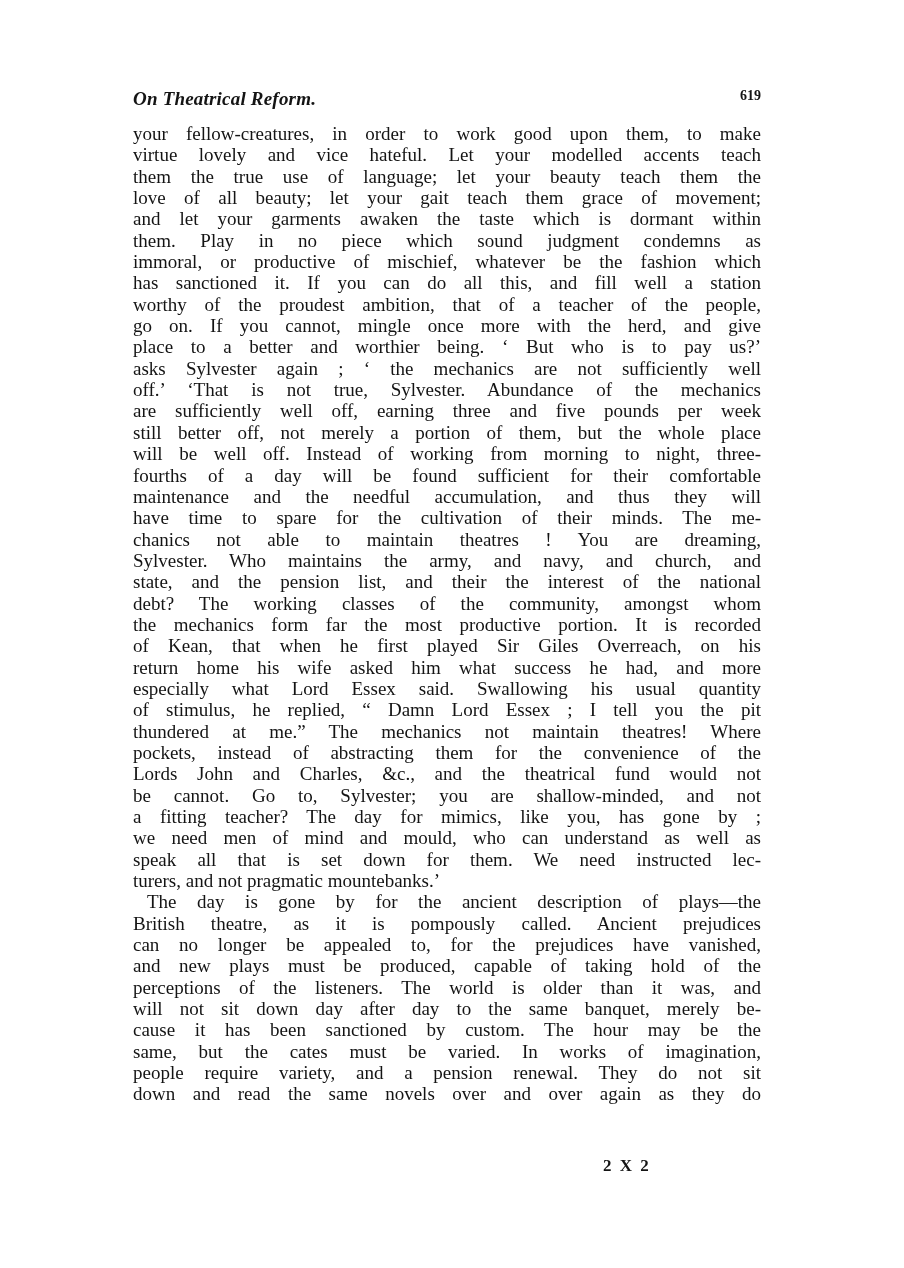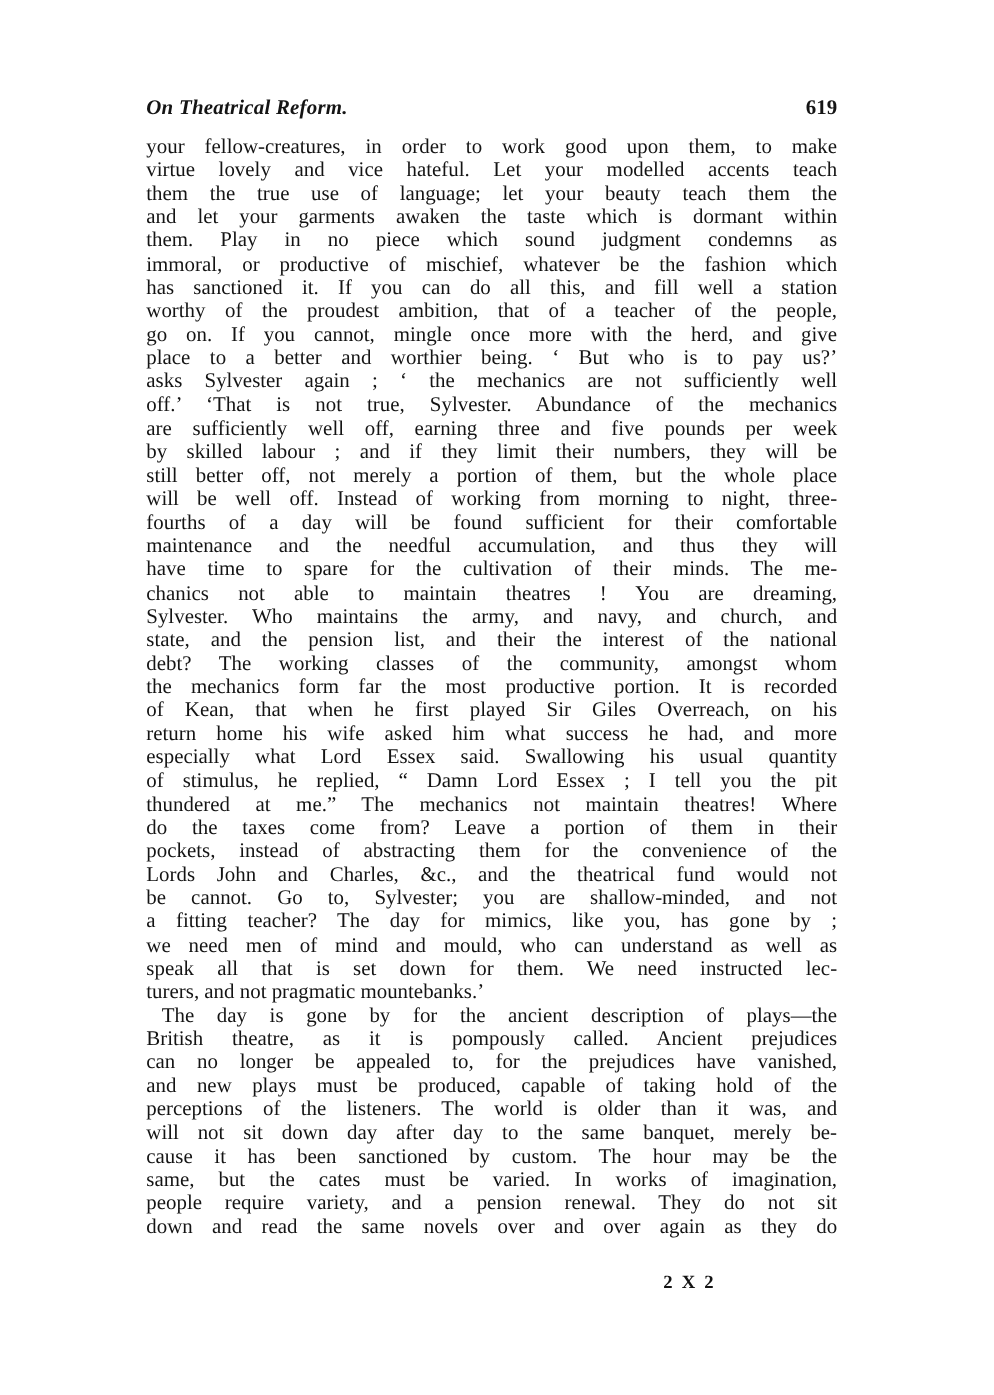--- a/index.html
+++ b/index.html
@@ -37,21 +37,21 @@
     font-weight: bold;
     font-size: 19px;
     letter-spacing: 0.2px;
     top: 0;
   }
   .page-number {
     position: absolute;
     right: 0;
     top: 0;
     font-weight: bold;
-    font-size: 19px;
+    font-size: 14px;
   }
   .body-text {
     position: absolute;
     top: 123px;
     left: 0;
     width: 628px;
   }
   .line {
     display: block;
     height: 21.35px;
@@ -85,47 +85,46 @@
   <div class="running-head">
     <div class="running-title">On Theatrical Reform.</div>
     <div class="page-number">619</div>
   </div>
 
   <div class="body-text">
     <div>
       <span class="line">your fellow-creatures, in order to work good upon them, to make</span>
       <span class="line">virtue lovely and vice hateful. Let your modelled accents teach</span>
       <span class="line">them the true use of language; let your beauty teach them the</span>
+      <span class="line">love of all beauty; let your gait teach them grace of movement;</span>
       <span class="line">and let your garments awaken the taste which is dormant within</span>
       <span class="line">them. Play in no piece which sound judgment condemns as</span>
       <span class="line">immoral, or productive of mischief, whatever be the fashion which</span>
       <span class="line">has sanctioned it. If you can do all this, and fill well a station</span>
       <span class="line">worthy of the proudest ambition, that of a teacher of the people,</span>
       <span class="line">go on. If you cannot, mingle once more with the herd, and give</span>
       <span class="line">place to a better and worthier being. ‘ But who is to pay us?’</span>
       <span class="line">asks Sylvester again ; ‘ the mechanics are not sufficiently well</span>
       <span class="line">off.’ ‘That is not true, Sylvester. Abundance of the mechanics</span>
       <span class="line">are sufficiently well off, earning three and five pounds per week</span>
-      <span class="line">by skilled labour ; and if they limit their numbers, they will be</span>
       <span class="line">still better off, not merely a portion of them, but the whole place</span>
       <span class="line">will be well off. Instead of working from morning to night, three-</span>
       <span class="line">fourths of a day will be found sufficient for their comfortable</span>
       <span class="line">maintenance and the needful accumulation, and thus they will</span>
       <span class="line">have time to spare for the cultivation of their minds. The me-</span>
       <span class="line">chanics not able to maintain theatres ! You are dreaming,</span>
       <span class="line">Sylvester. Who maintains the army, and navy, and church, and</span>
       <span class="line">state, and the pension list, and their the interest of the national</span>
       <span class="line">debt? The working classes of the community, amongst whom</span>
       <span class="line">the mechanics form far the most productive portion. It is recorded</span>
       <span class="line">of Kean, that when he first played Sir Giles Overreach, on his</span>
       <span class="line">return home his wife asked him what success he had, and more</span>
       <span class="line">especially what Lord Essex said. Swallowing his usual quantity</span>
       <span class="line">of stimulus, he replied, “ Damn Lord Essex ; I tell you the pit</span>
       <span class="line">thundered at me.” The mechanics not maintain theatres! Where</span>
-      <span class="line">do the taxes come from? Leave a portion of them in their</span>
       <span class="line">pockets, instead of abstracting them for the convenience of the</span>
       <span class="line">Lords John and Charles, &amp;c., and the theatrical fund would not</span>
       <span class="line">be cannot. Go to, Sylvester; you are shallow-minded, and not</span>
       <span class="line">a fitting teacher? The day for mimics, like you, has gone by ;</span>
       <span class="line">we need men of mind and mould, who can understand as well as</span>
       <span class="line">speak all that is set down for them. We need instructed lec-</span>
       <span class="line last">turers, and not pragmatic mountebanks.’</span>
     </div>
     <div>
       <span class="line indent">The day is gone by for the ancient description of plays—the</span>

